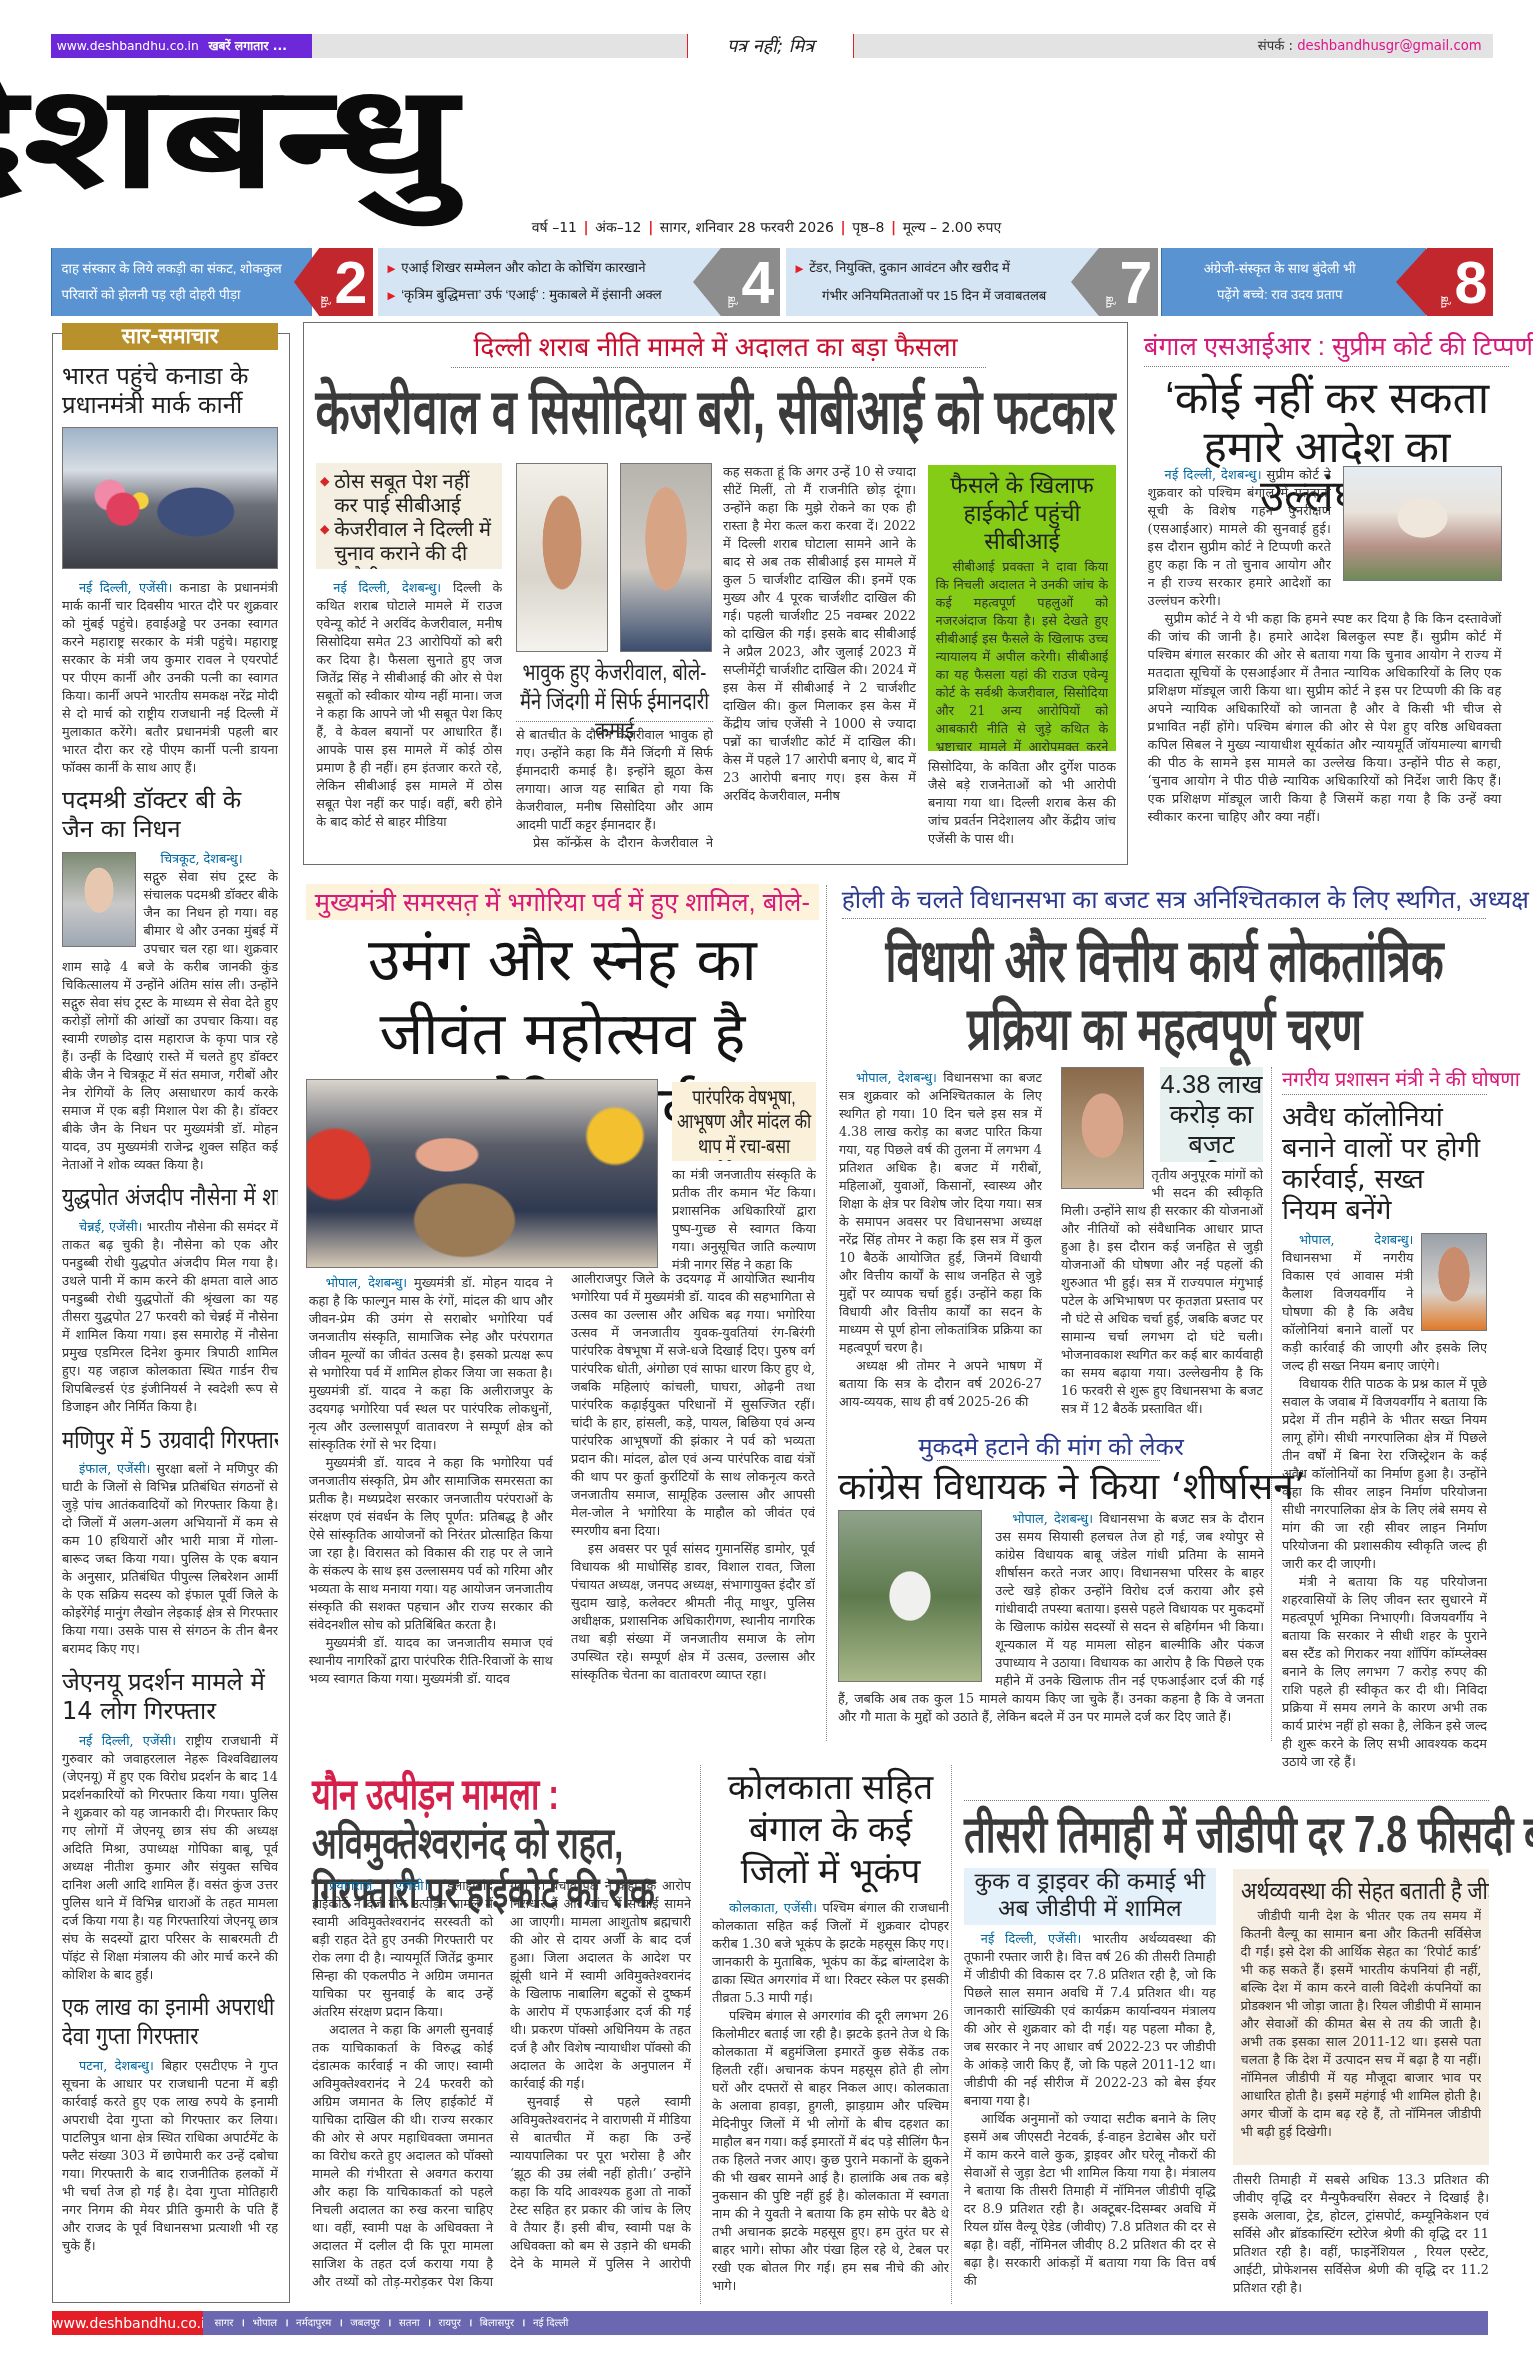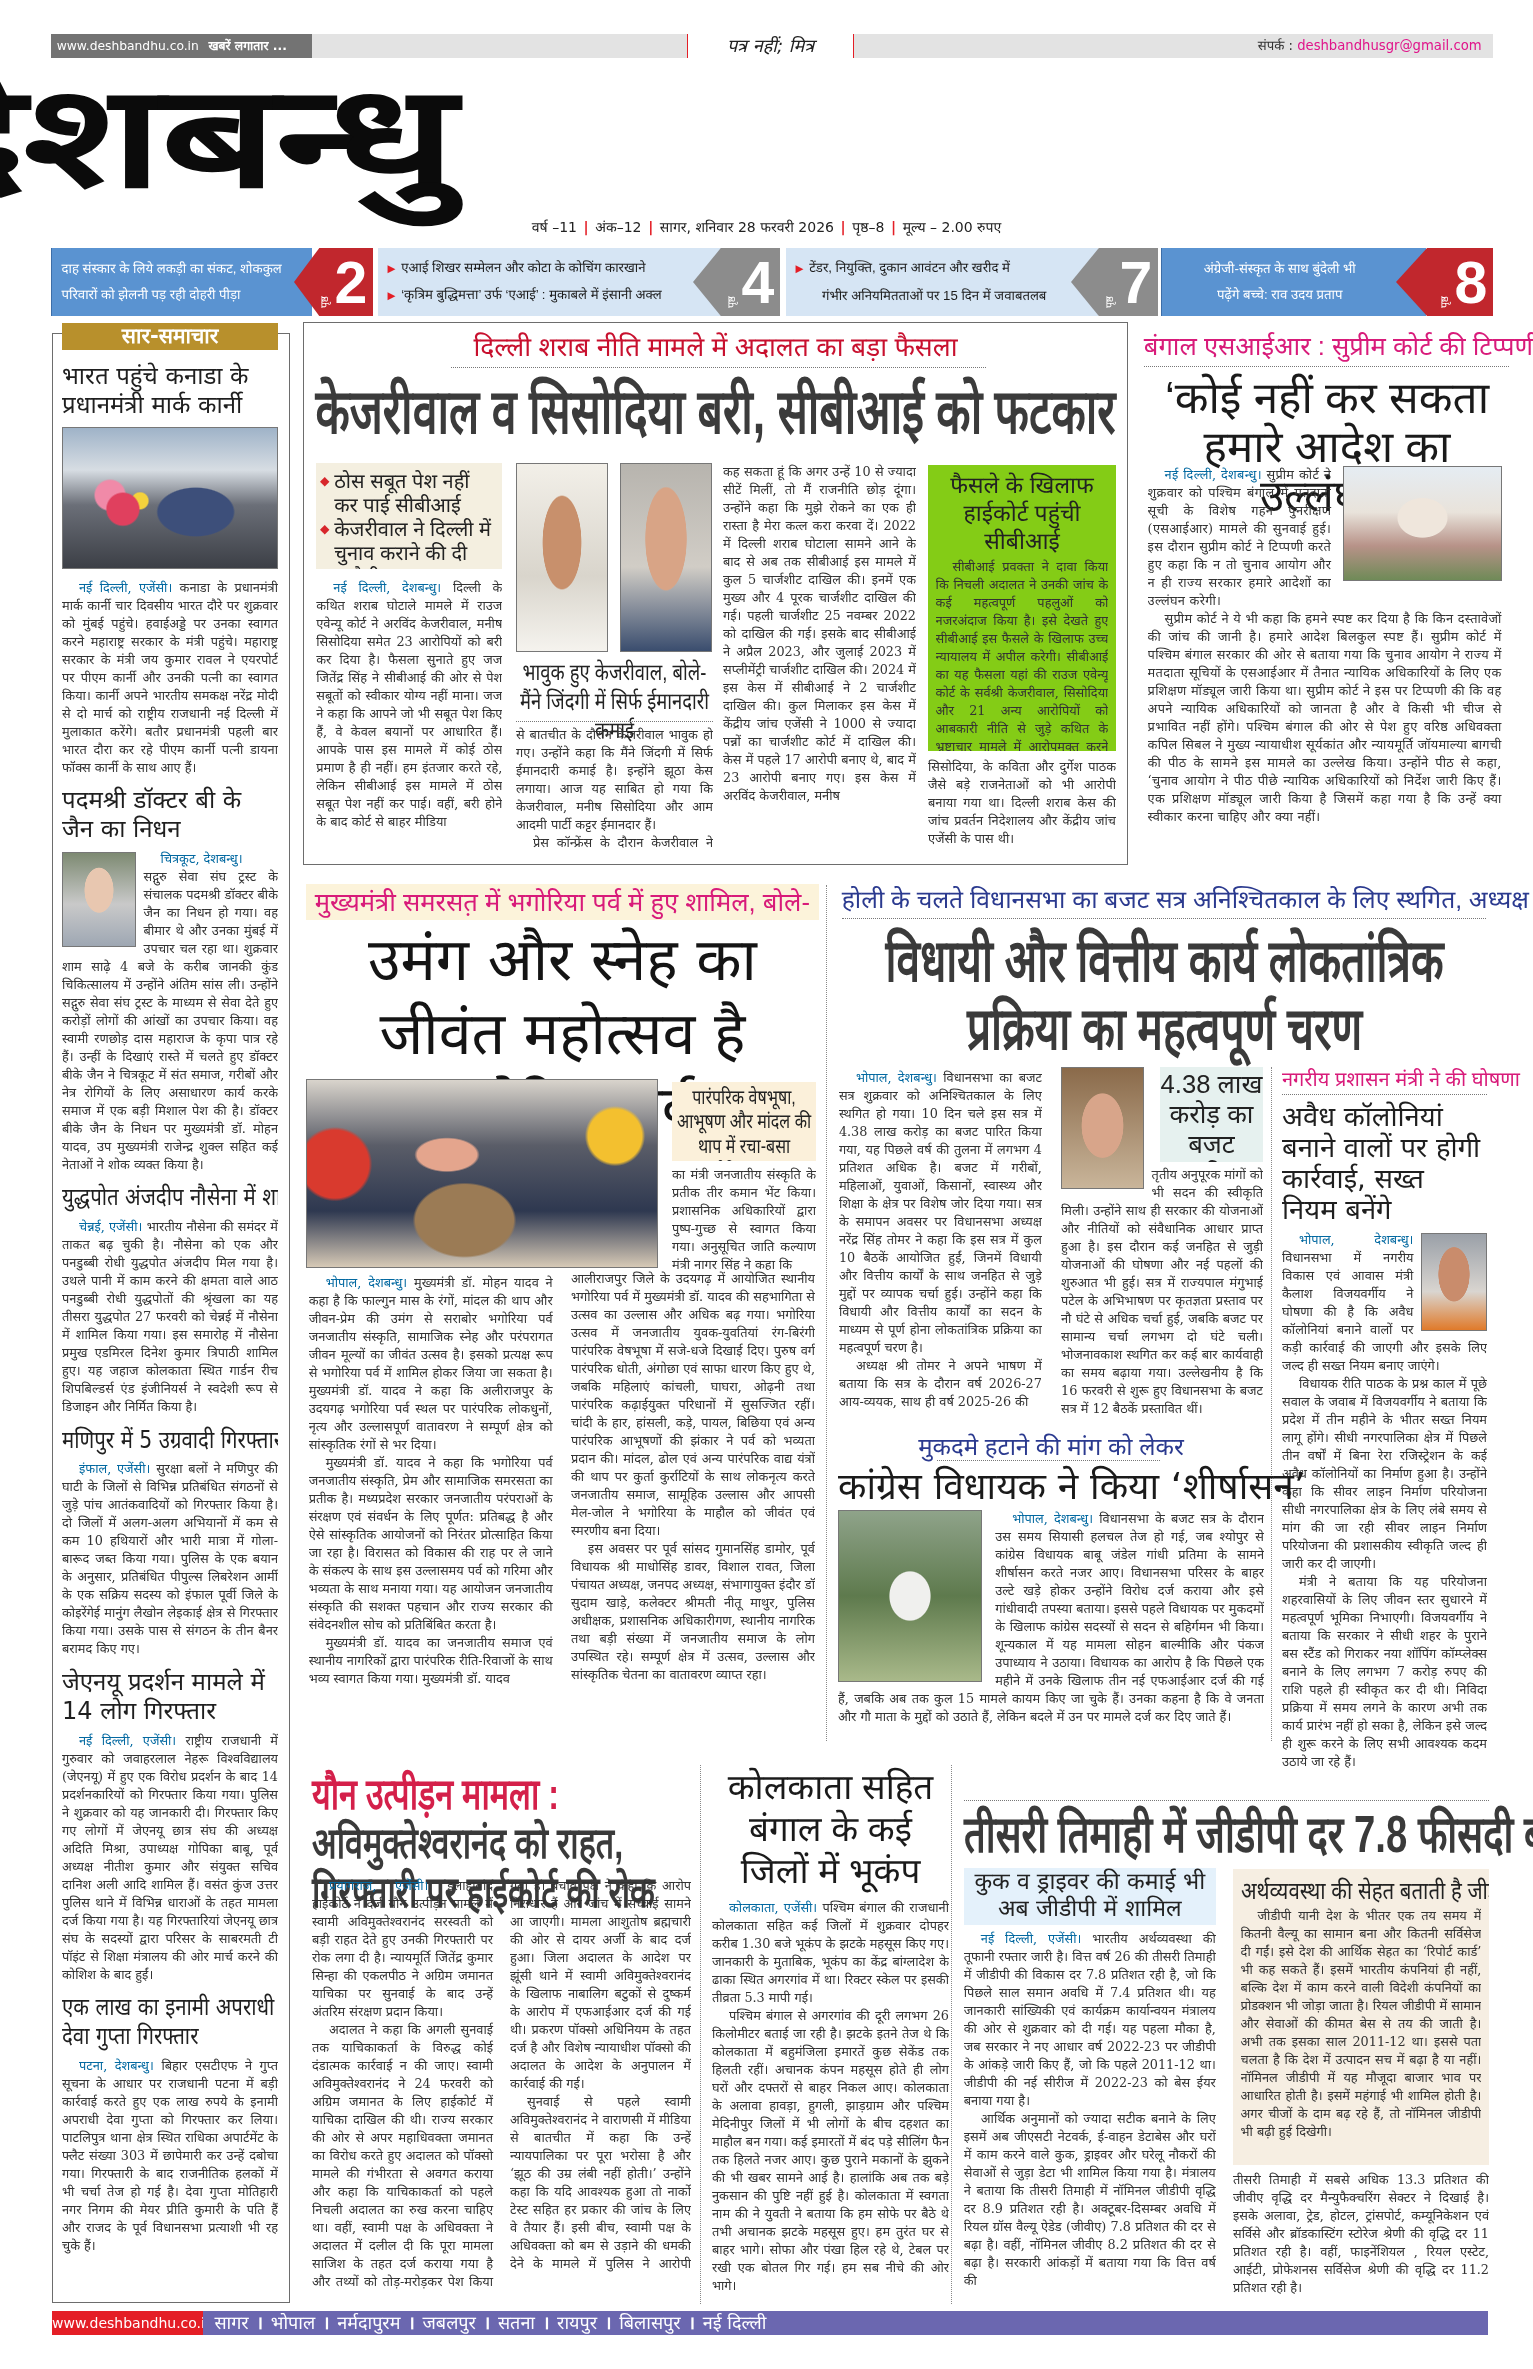--- a/index.html
+++ b/index.html
@@ -14,21 +14,21 @@
 .sq72{width:138.9%;transform:scaleX(.72);transform-origin:left top}
 .sq75{width:133.3%;transform:scaleX(.75);transform-origin:left top}
 .sq80{width:125%;transform:scaleX(.8);transform-origin:left top}
 .sq85{width:117.6%;transform:scaleX(.85);transform-origin:left top}
 .dotted-h{position:absolute;border-top:0.9px dotted #777;height:0}
 .dotted-v{position:absolute;border-left:0.9px dotted #888;width:0}
 .photo{border:0.9px solid #777;overflow:hidden}
 
 
 .topbar{position:absolute;left:51px;top:34px;width:1442px;height:24px;background:#e3e3e3}
-.tb-red{position:absolute;left:0;top:0;width:261px;height:24px;background:#737373;color:#fff;font-size:12.3px;line-height:24px;padding-left:5.7px;white-space:nowrap;overflow:hidden}
+.tb-red{position:absolute;left:0;top:0;width:261px;height:24px;background:#6d28d9;color:#fff;font-size:12.3px;line-height:24px;padding-left:5.7px;white-space:nowrap;overflow:hidden}
 .tb-tag{font-weight:bold;margin-left:5.7px}
 .tb-motto{position:absolute;left:636px;top:0;width:167px;height:24px;background:#fff;border-left:1.9px solid #e41e26;border-right:1.9px solid #e41e26;text-align:center;font-size:18px;line-height:24px;font-style:italic;color:#222}
 .tb-contact{position:absolute;right:11.4px;top:0;height:24px;line-height:24px;font-size:13.2px;color:#333}
 .tb-email{color:#e0148a}
 
 
 .masthead{position:absolute;left:0;top:55px;width:1533px;height:163px;text-align:left;overflow:visible}
 .masthead span{display:inline-block;font-size:142px;line-height:163px;font-weight:900;color:#0b0b0b;transform:scaleX(1.45);transform-origin:center top;letter-spacing:-1.9px}
 .edition{position:absolute;left:0;top:217px;width:1533px;height:21px;text-align:center;font-size:14px;line-height:21px;color:#222;white-space:nowrap}
 .edition .sep{color:#e41e26;font-weight:bold;margin:0 6.6px}
@@ -118,21 +118,21 @@
 .gdp-box{position:absolute;left:961px;top:1762px;width:530px;height:541px}
 .gdp-kicker{position:absolute;left:0;top:3.8px;width:530px;text-align:center;color:#d81b7a;font-size:26.5px;line-height:32px;white-space:nowrap}
 .gdp-hl{position:absolute;left:2.8px;top:44px;width:525px;height:59px}
 .gdp-hl div{font-size:51px;line-height:57px;font-weight:bold;color:#3a3a3a;text-align:center;white-space:nowrap}
 .cook-box{position:absolute;left:2.8px;top:106px;width:252px;height:57px;background:#e4f1fb;text-align:center;font-size:23px;line-height:27.4px;color:#222;overflow:hidden}
 .gdp-side{position:absolute;left:272px;top:107px;width:256px;height:296px;background:#f6eee2;padding:5.7px 7.6px;overflow:hidden}
 .gdp-side-title{font-size:24px;line-height:32px;color:#222;white-space:nowrap}
 
 
 .footer-red{position:absolute;left:52px;top:2311px;width:151px;height:24px;background:#e41e26;color:#fff;font-size:14px;line-height:24px;text-align:center}
-.footer-bar{position:absolute;left:203px;top:2311px;width:1285px;height:24px;background:#6b67b0;color:#fff;font-size:18px;line-height:24px;padding-left:11.4px;white-space:nowrap}
+.footer-bar{position:absolute;left:203px;top:2311px;width:1285px;height:24px;background:#6b67b0;color:#fff;font-size:10px;line-height:24px;padding-left:11.4px;white-space:nowrap}
 .footer-bar .fsep{margin:0 7.6px;font-weight:bold}
 </style>
 </head>
 <body>
 
 <div class="topbar">
   <div class="tb-red">
     <span>www.deshbandhu.co.in</span>
     <span class="tb-tag">खबरें लगातार ...</span>
   </div>

